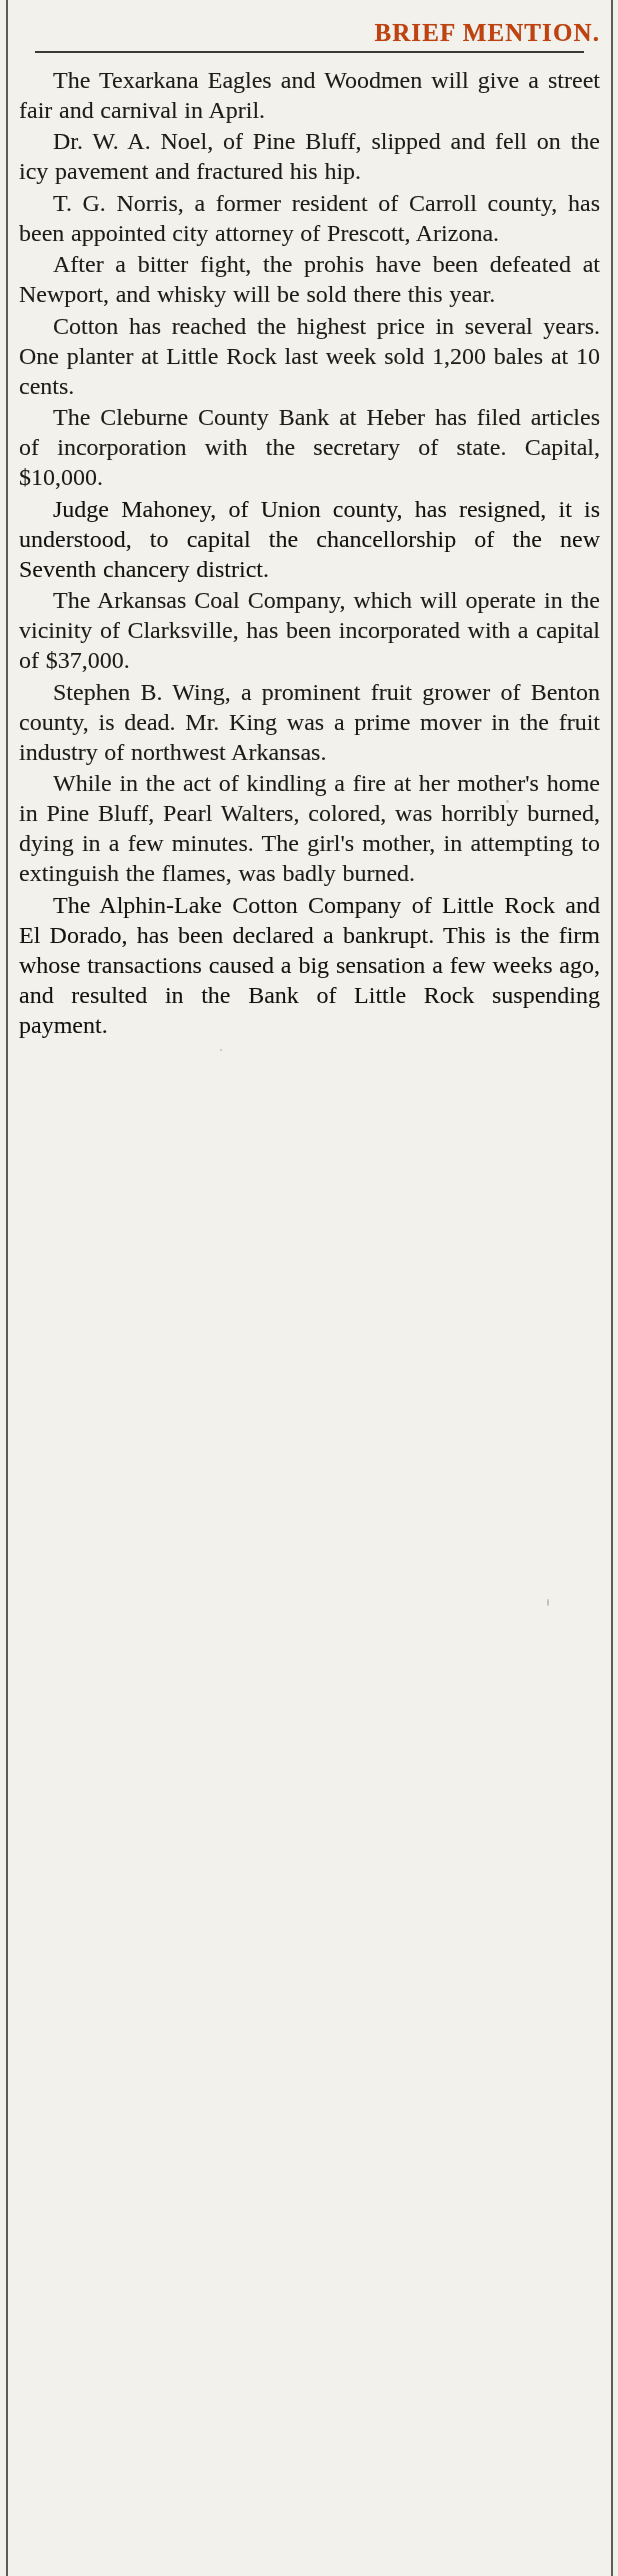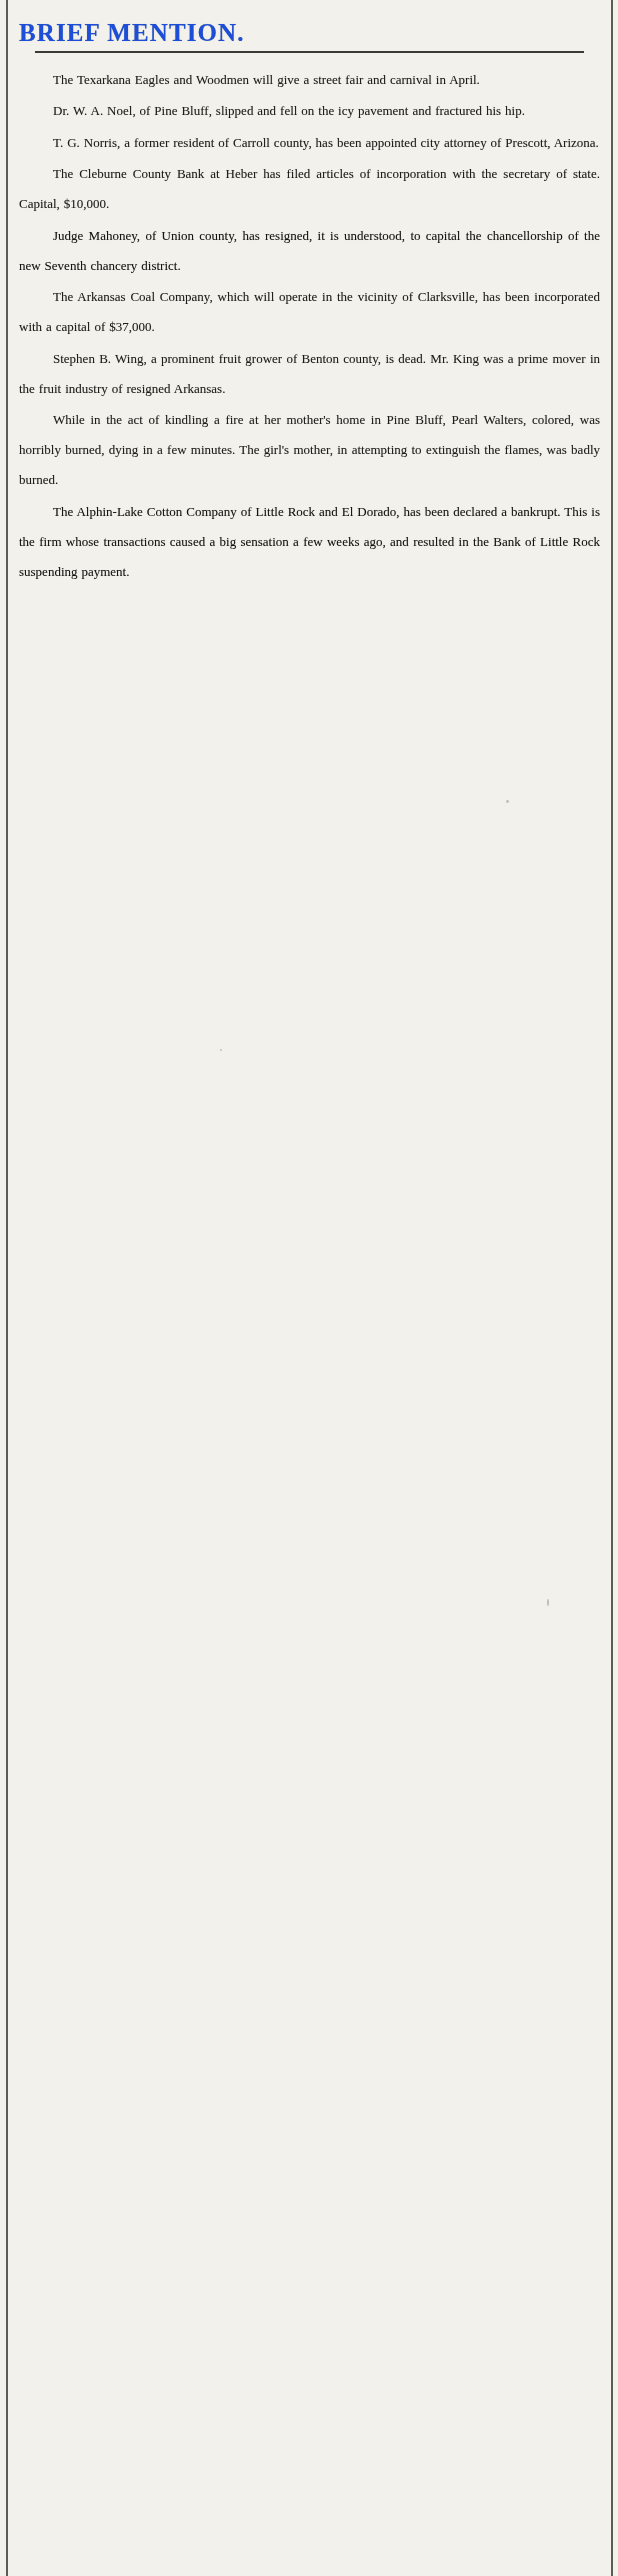--- a/index.html
+++ b/index.html
@@ -33,37 +33,37 @@
   .column {
     position: absolute;
     left: 19px;
     right: 19px;
     top: 0;
     bottom: 0;
     padding-top: 19px;
   }
 
   .headline {
-    text-align: left;
+    text-align: right;
     font-family: "Liberation Serif", serif;
     font-weight: bold;
     font-size: 25px;
     letter-spacing: 1.1px;
-    color: #1d4ed8;
+    color: #c2410c;
     margin: 0 0 4.4px 0;
     text-shadow: 0 0 0.7px rgba(0,0,0,0.35);
   }
   .headline-rule {
     height: 1.5px;
     background: #3b3a36;
     margin: 4.4px 16px 11.7px 16px;
   }
 
   .para {
-    font-size: 13px;
+    font-size: 24px;
     line-height: 30px;
     color: #1d1c19;
     margin: 0 0 1.5px 0;
     text-align: justify;
     text-justify: inter-word;
     text-indent: 34px;
     word-spacing: 0.7px;
     text-shadow: 0 0 0.7px rgba(0,0,0,0.25);
   }
   .para:last-child { margin-bottom: 12px; }
@@ -83,24 +83,26 @@
   <div class="rule-left"></div>
   <div class="rule-right"></div>
 
   <div class="column">
     <h1 class="headline">BRIEF MENTION.</h1>
     <div class="headline-rule"></div>
 
     <p class="para">The Texarkana Eagles and Woodmen will give a street fair and carnival in April.</p>
     <p class="para">Dr. W. A. Noel, of Pine Bluff, slipped and fell on the icy pavement and fractured his hip.</p>
     <p class="para">T. G. Norris, a former resident of Carroll county, has been appointed city attorney of Prescott, Arizona.</p>
+    <p class="para">After a bitter fight, the prohis have been defeated at Newport, and whisky will be sold there this year.</p>
+    <p class="para">Cotton has reached the highest price in several years. One planter at Little Rock last week sold 1,200 bales at 10 cents.</p>
     <p class="para">The Cleburne County Bank at Heber has filed articles of incorporation with the secretary of state. Capital, $10,000.</p>
     <p class="para dark">Judge Mahoney, of Union county, has resigned, it is understood, to capital the chancellorship of the new Seventh chancery district.</p>
     <p class="para">The Arkansas Coal Company, which will operate in the vicinity of Clarksville, has been incorporated with a capital of $37,000.</p>
-    <p class="para">Stephen B. Wing, a prominent fruit grower of Benton county, is dead. Mr. King was a prime mover in the fruit industry of resigned Arkansas.</p>
+    <p class="para">Stephen B. Wing, a prominent fruit grower of Benton county, is dead. Mr. King was a prime mover in the fruit industry of northwest Arkansas.</p>
     <p class="para">While in the act of kindling a fire at her mother's home in Pine Bluff, Pearl Walters, colored, was horribly burned, dying in a few minutes. The girl's mother, in attempting to extinguish the flames, was badly burned.</p>
     <p class="para dark">The Alphin-Lake Cotton Company of Little Rock and El Dorado, has been declared a bankrupt. This is the firm whose transactions caused a big sensation a few weeks ago, and resulted in the Bank of Little Rock suspending payment.</p>
   </div>
 
   <div class="speck" style="left:220px; top:1049px; width:2.2px; height:2.2px;"></div>
   <div class="speck" style="left:506px; top:800px; width:2.9px; height:2.9px;"></div>
   <div class="speck" style="left:547px; top:1599px; width:2.2px; height:7.3px;"></div>
 </div>
 
 

